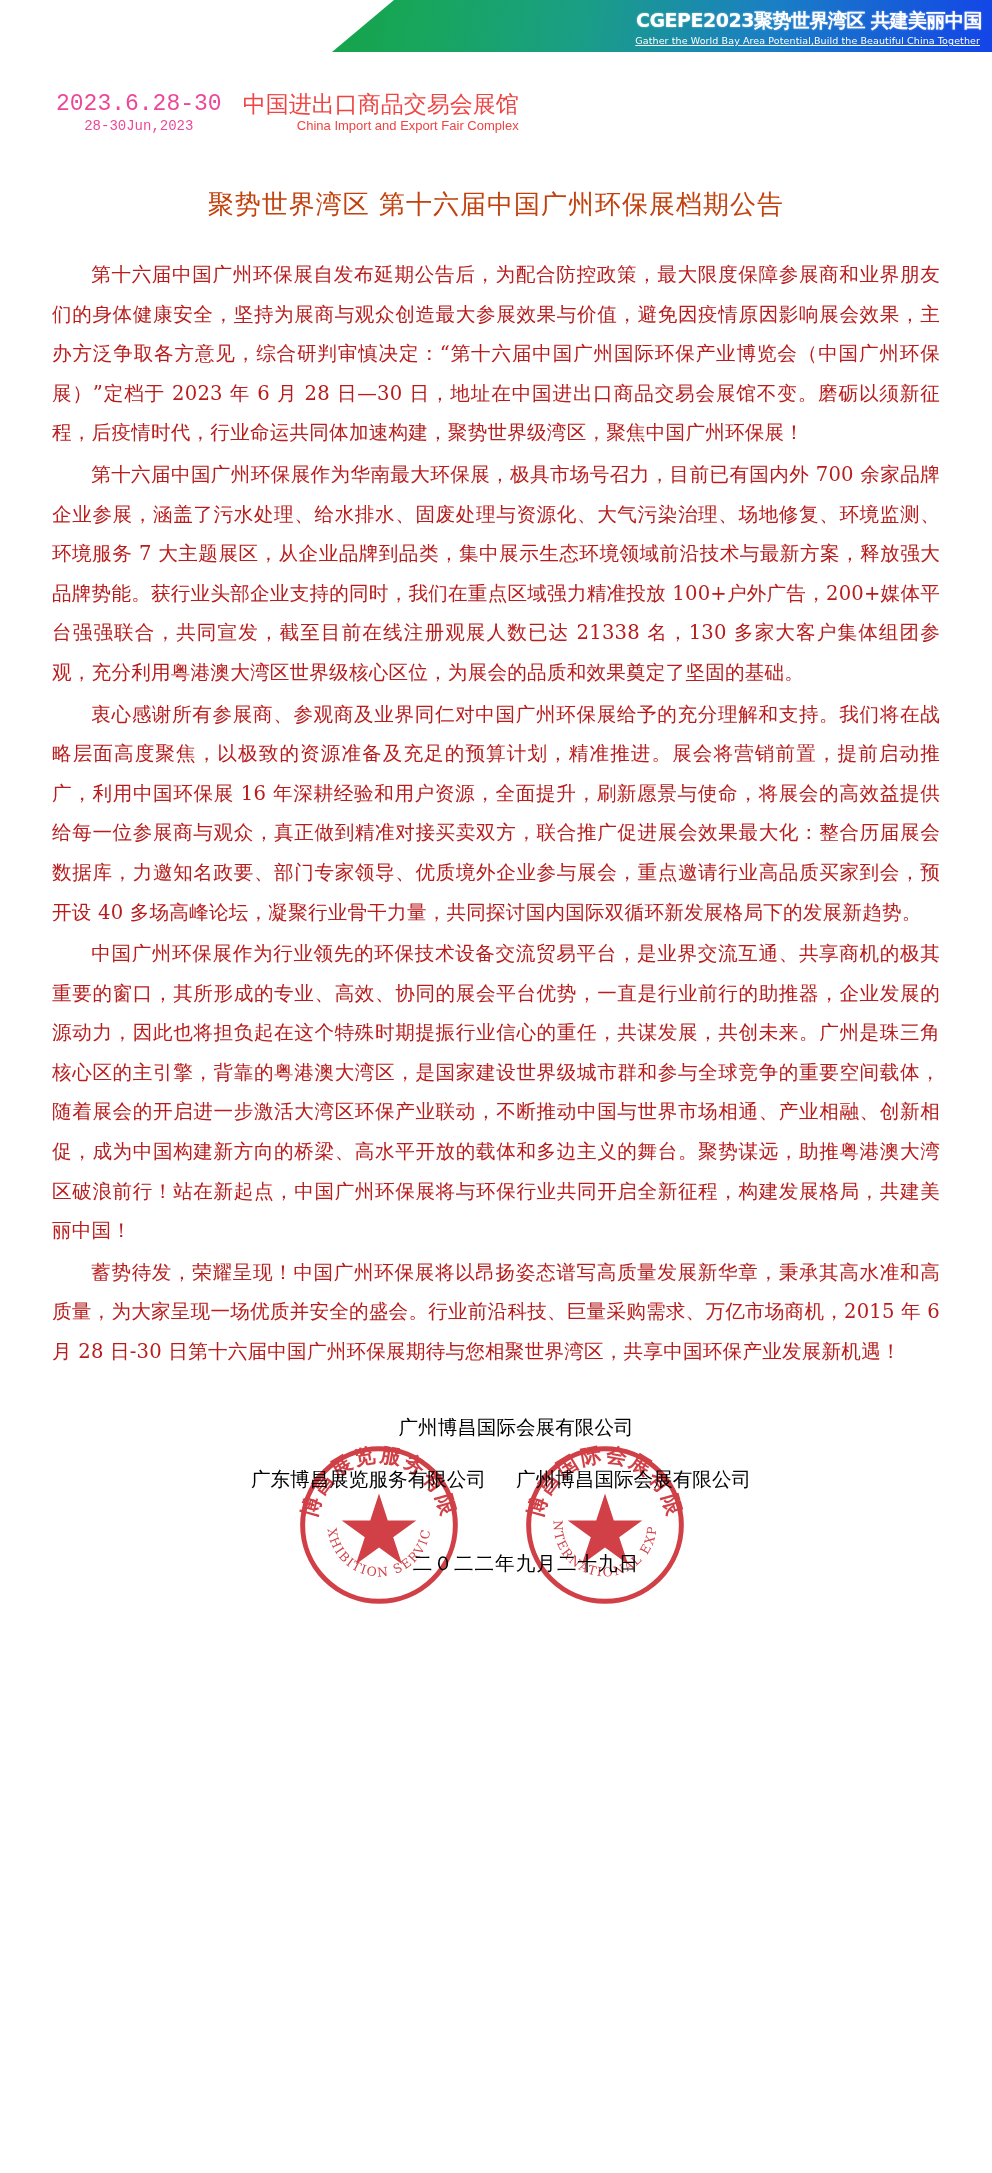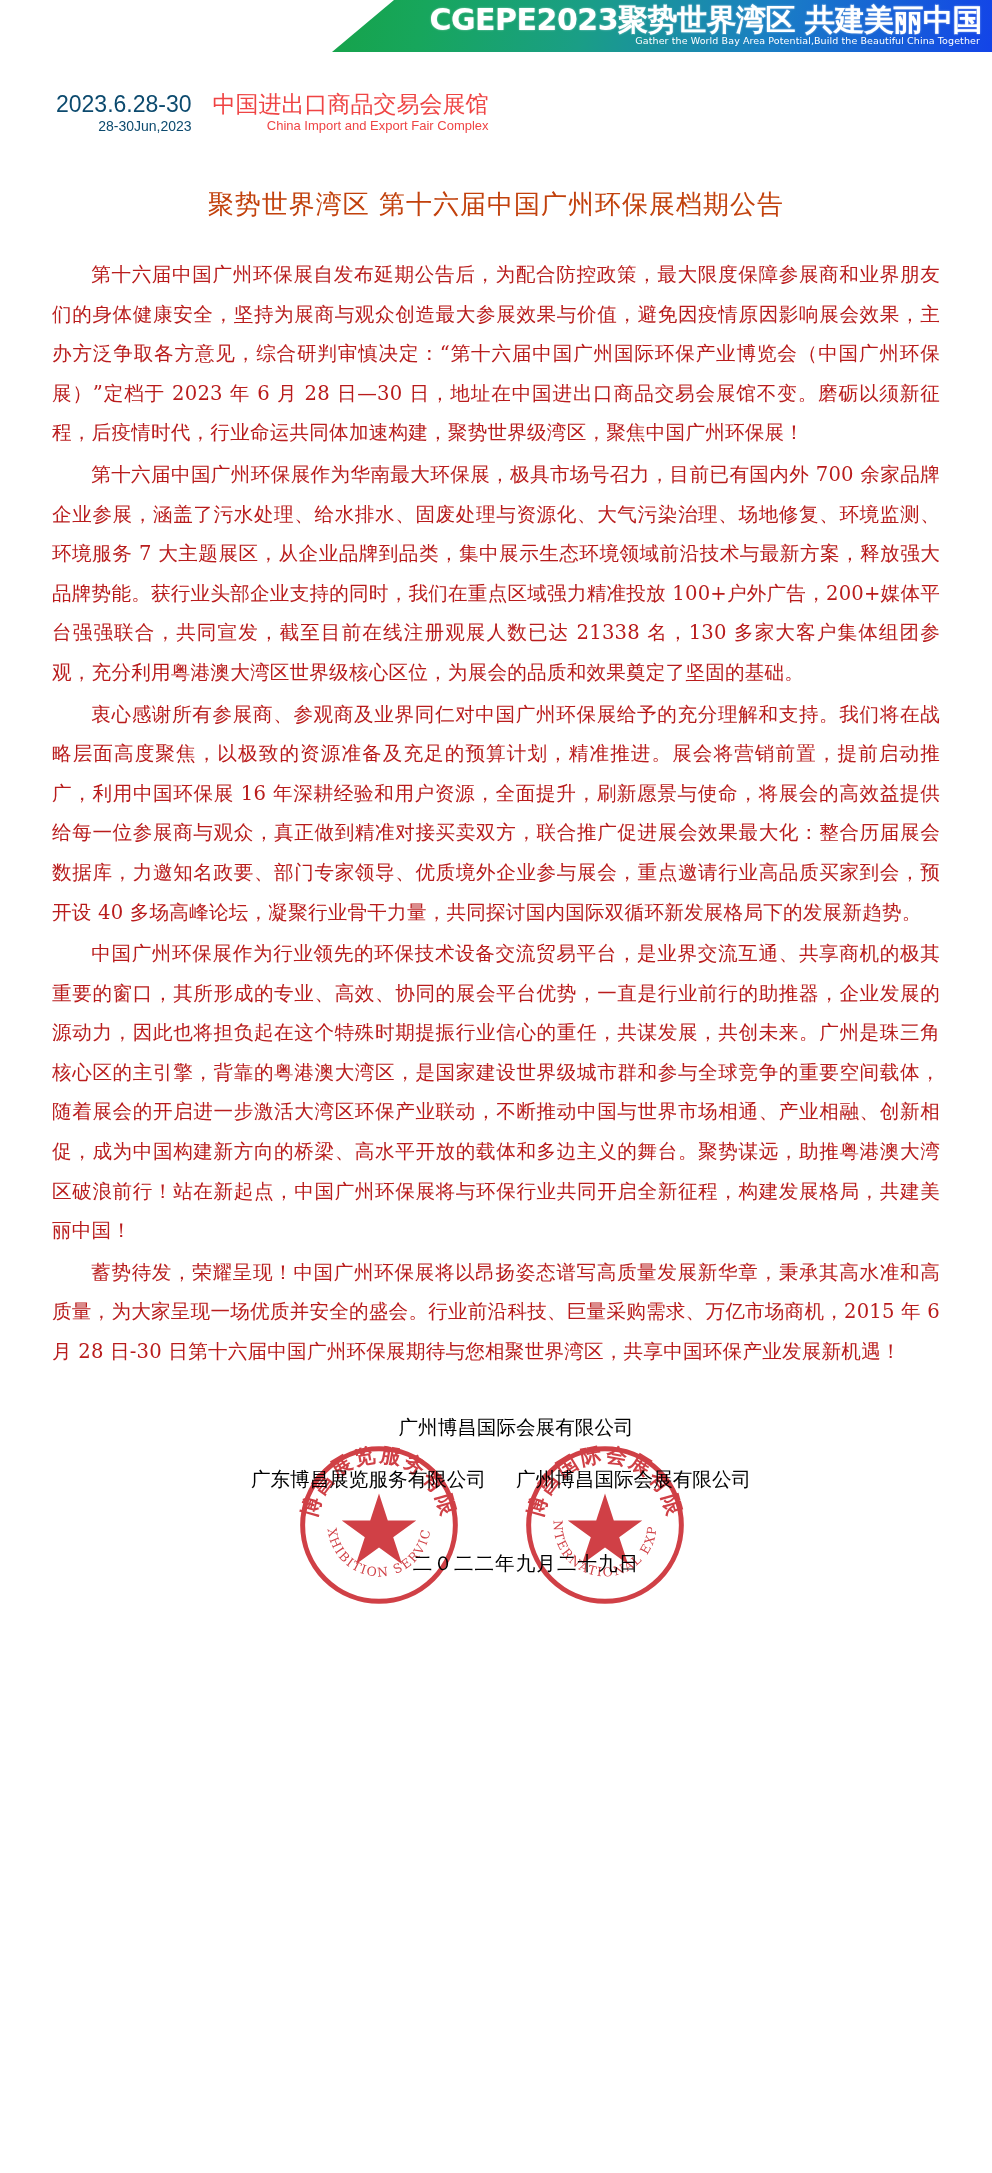--- a/index.html
+++ b/index.html
@@ -42,49 +42,50 @@
     height: 52px;
     display: flex;
     flex-direction: column;
     align-items: flex-end;
     justify-content: center;
     padding-right: 10px;
   }
   .banner-title {
     font-family: "DejaVu Sans", "Liberation Sans", sans-serif;
     font-weight: bold;
-    font-size: 30px;
+    font-size: 19px;
     line-height: 30px;
     color: #ffffff;
     letter-spacing: -0.5px;
     white-space: nowrap;
     text-shadow: 0 0 2px rgba(255,255,255,0.55);
   }
   .banner-sub {
     font-family: "DejaVu Sans", "Liberation Sans", sans-serif;
     font-size: 9.5px;
     line-height: 12px;
     color: #ffffff;
     white-space: nowrap;
     padding-right: 2px;
     letter-spacing: 0.1px;
+    text-decoration: underline;
   }
 
   
   .venue {
     display: flex;
     align-items: stretch;
     margin: 40px 0 0 56px;
     width: 420px;
   }
   .venue-left {
-    text-align: right;
+    text-align: center;
     padding-right: 10px;
-    color: #0c4a6e;
-    font-family: Liberation Sans, sans-serif;
+    color: #ec4899;
+    font-family: Liberation Mono, monospace;
   }
   .venue-date-big {
     font-size: 23px;
     line-height: 25px;
     font-weight: normal;
     white-space: nowrap;
   }
   .venue-date-small {
     font-size: 14px;
     line-height: 18px;

